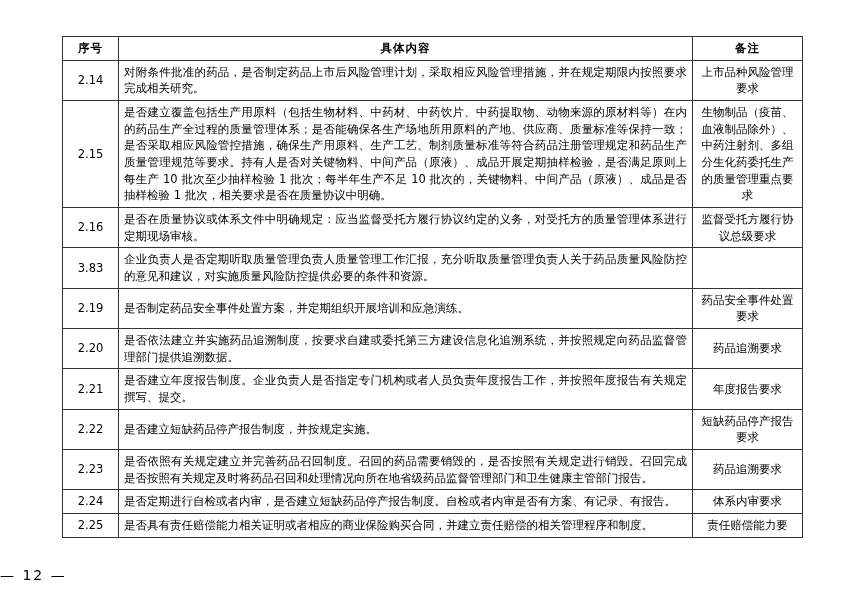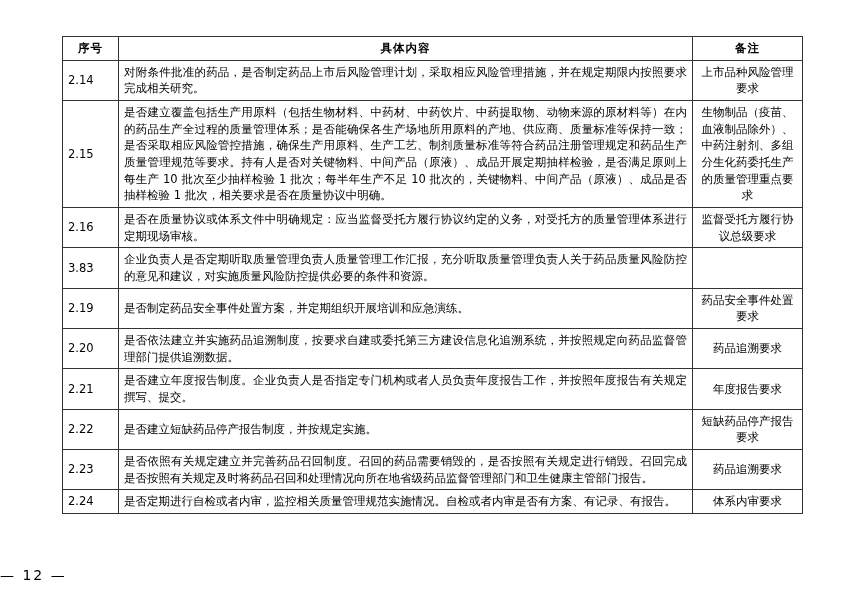--- a/index.html
+++ b/index.html
@@ -48,20 +48,21 @@
     font-weight: bold;
     font-size: 14px;
     padding: 7px 4px;
     letter-spacing: 1px;
   }
   col.c-num { width: 56px; }
   col.c-content { width: 574px; }
   col.c-note { width: 110px; }
 
   td.num {
+    text-align: center;
     font-size: 12px;
     white-space: nowrap;
     margin-left: 20px;
   }
   td.content {
     text-align: justify;
     text-justify: inter-ideograph;
     font-size: 11.5px;
     margin-left: 12px;
   }
@@ -141,22 +142,27 @@
           <td class="content">是否建立短缺药品停产报告制度，并按规定实施。</td>
           <td class="note">短缺药品停产报告要求</td>
         </tr>
         <tr>
           <td class="num">2.23</td>
           <td class="content">是否依照有关规定建立并完善药品召回制度。召回的药品需要销毁的，是否按照有关规定进行销毁。召回完成是否按照有关规定及时将药品召回和处理情况向所在地省级药品监督管理部门和卫生健康主管部门报告。</td>
           <td class="note">药品追溯要求</td>
         </tr>
         <tr>
           <td class="num">2.24</td>
-          <td class="content">是否定期进行自检或者内审，监控相关质量管理规范实施情况。自检或者内审是否有方案、有记录、有报告。</td>
+          <td class="content">是否定期进行自检或者内审，是否建立短缺药品停产报告制度。自检或者内审是否有方案、有记录、有报告。</td>
           <td class="note">体系内审要求</td>
+        </tr>
+        <tr>
+          <td class="num">2.25</td>
+          <td class="content">是否具有责任赔偿能力相关证明或者相应的商业保险购买合同，并建立责任赔偿的相关管理程序和制度。</td>
+          <td class="note">责任赔偿能力要</td>
         </tr>
       </tbody>
     </table>
   </div>
 
   <div class="page-number">— 12 —</div>
 
 </div>
 
 </body></html>

